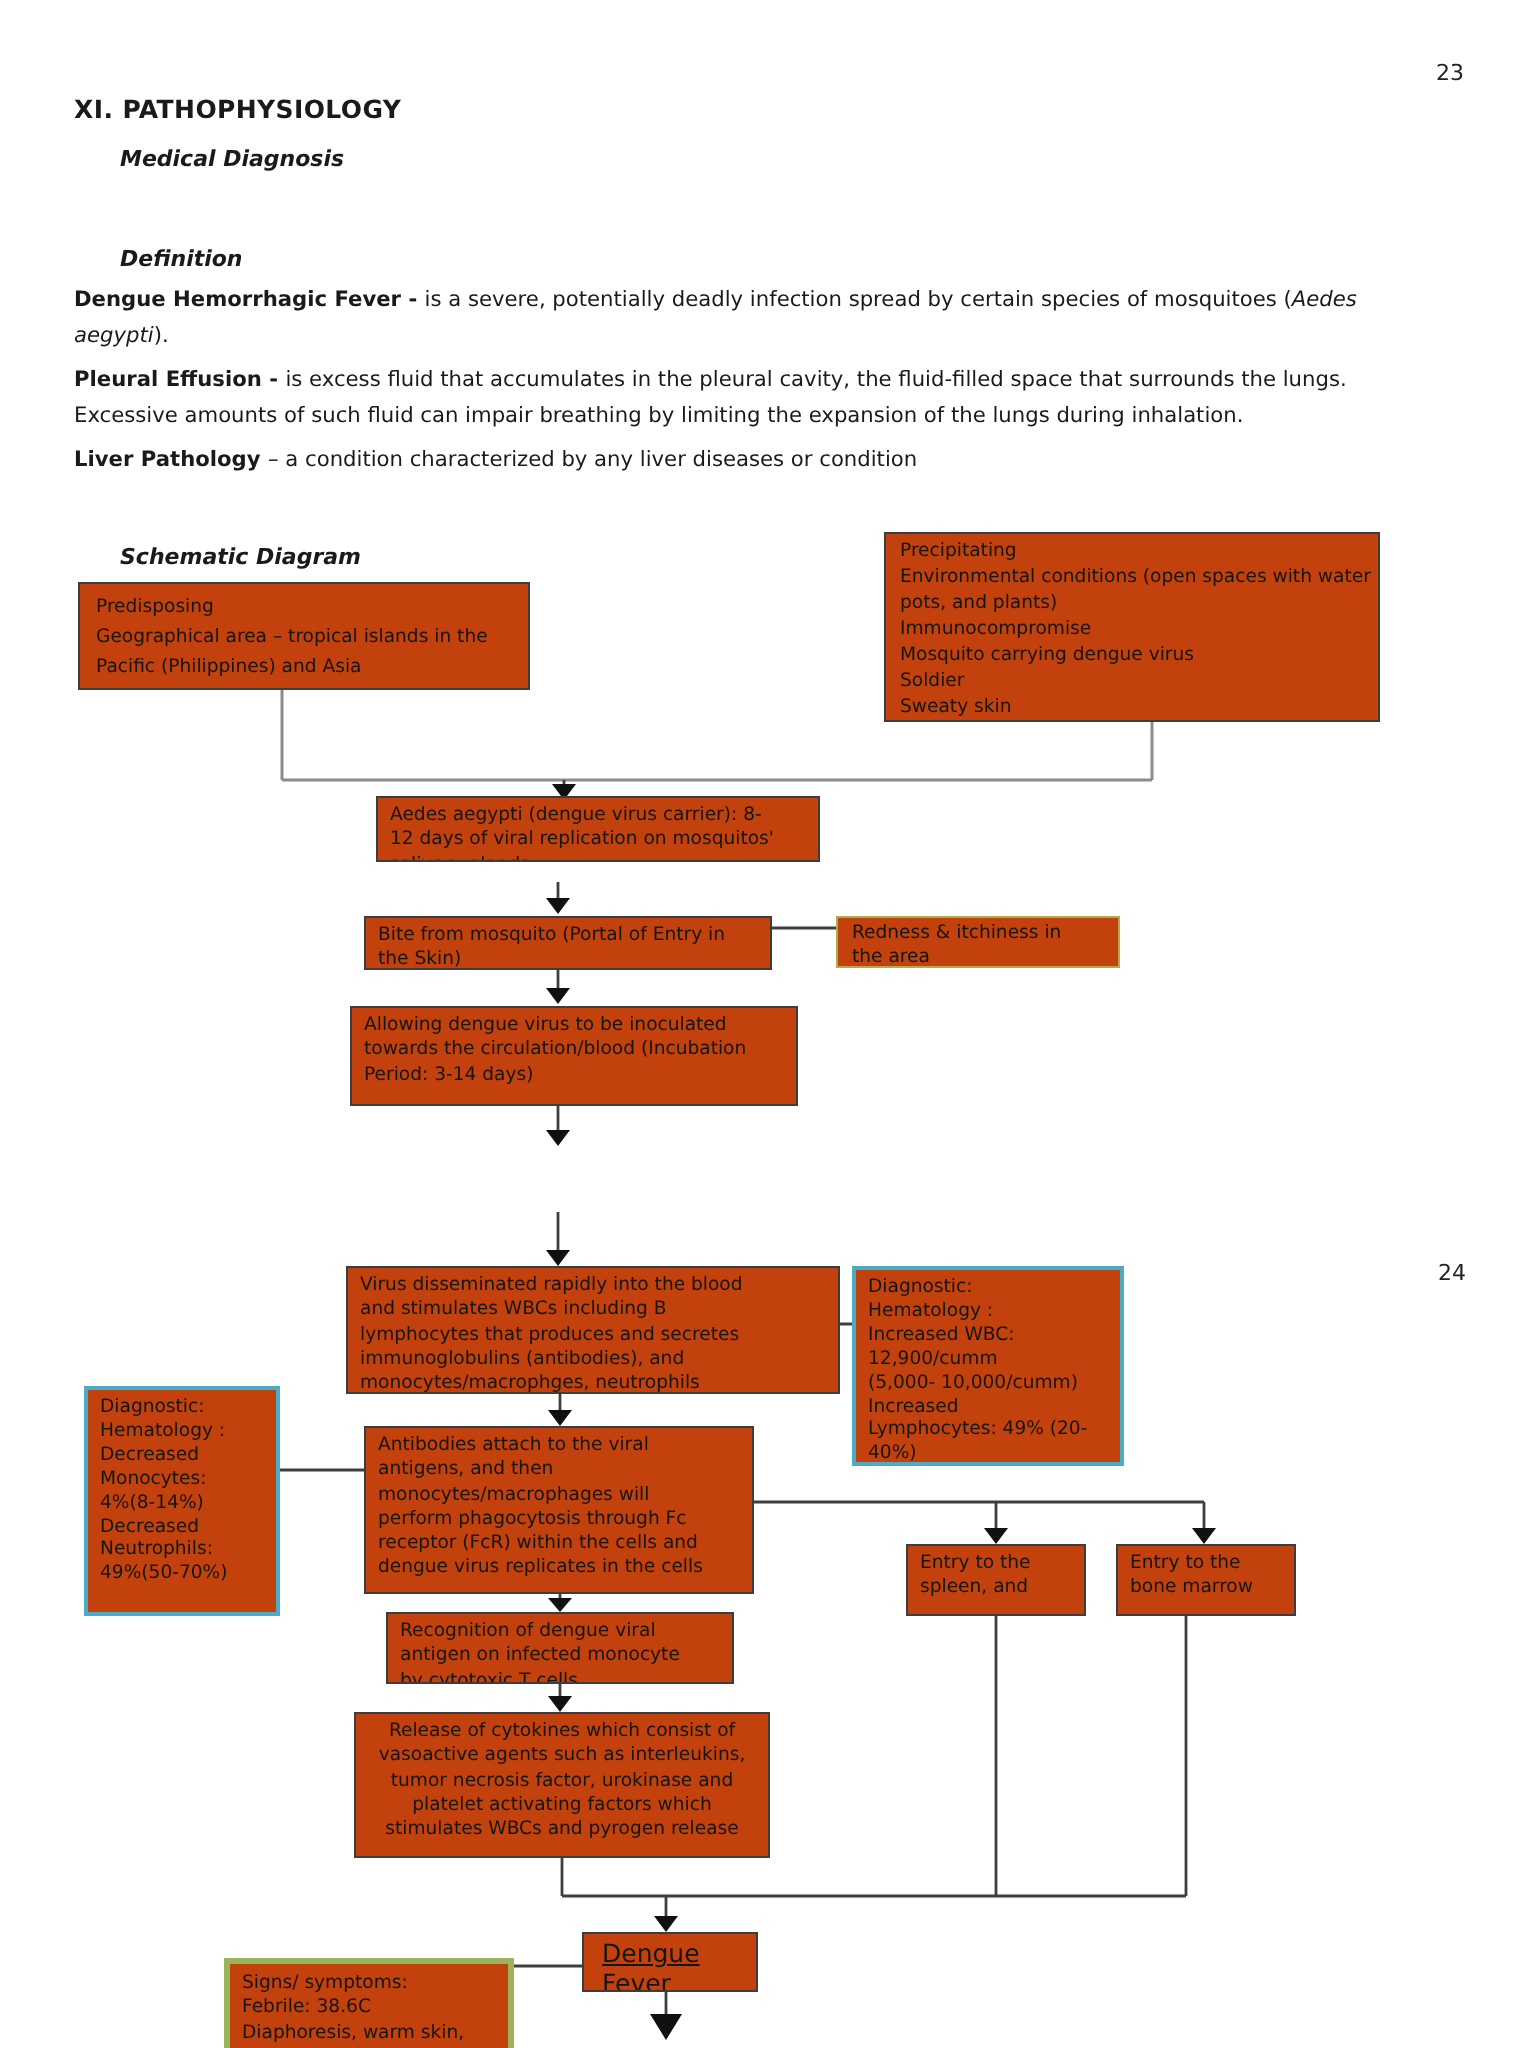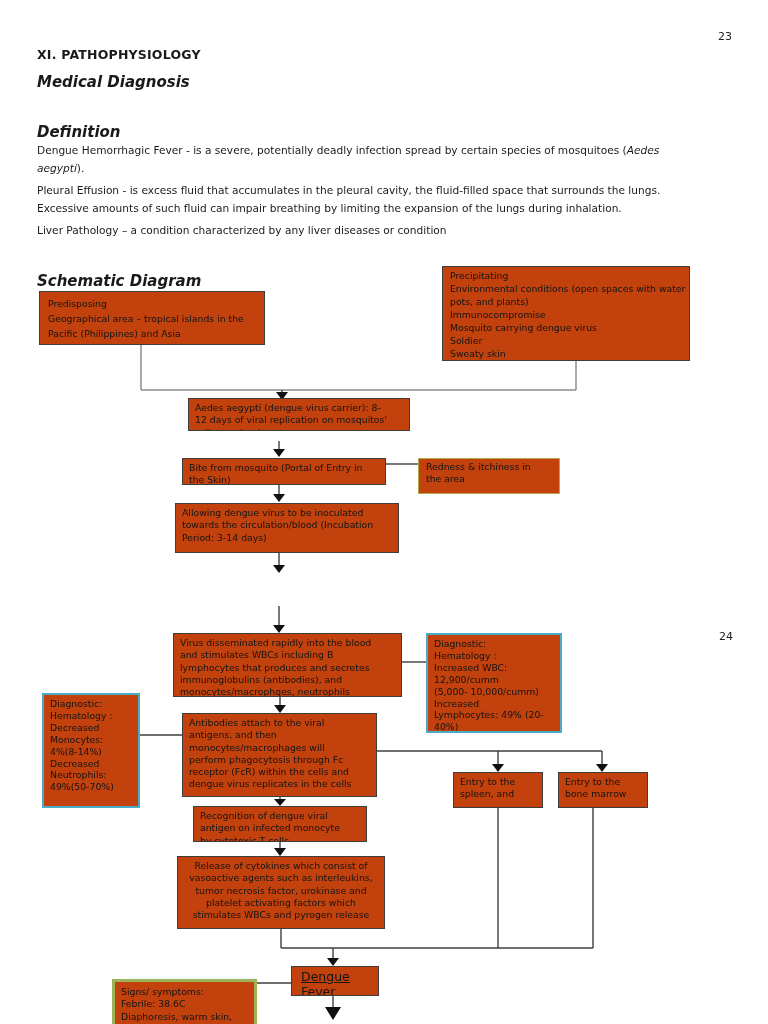--- a/index.html
+++ b/index.html
@@ -1,23 +1,23 @@
 <!DOCTYPE html>
 <html><head>
 <meta charset="utf-8">
 <style>
   html,body{margin:0;padding:0;background:#ffffff;}
   #page{position:relative;width:768px;height:1024px;background:#ffffff;overflow:hidden;
         font-family:"DejaVu Sans","Liberation Sans",sans-serif;color:#1a1a1a;}
   .abs{position:absolute;}
   .pagenum{font-size:11px;color:#222;}
   .h-title{font-weight:bold;font-size:12.5px;letter-spacing:.2px;}
-  .h-ital{font-weight:bold;font-style:italic;font-size:15px;}
+  .h-ital{font-weight:bold;font-style:italic;font-size:11px;margin-left:23px;}
   .body-p{font-size:10.6px;line-height:18px;width:706px;white-space:pre-line;}
-  .term{font-weight:normal;}
+  .term{font-weight:bold;}
   .it{font-style:italic;}
   .box{position:absolute;border:1.6px solid #3d3d3d;background:#c2410c;padding:3px 6px;
        font-size:9.3px;line-height:12.3px;overflow:hidden;box-sizing:border-box;color:#151515;}
   .box .fl-line{white-space:nowrap;}
   .lh15{line-height:15px;padding:4px 8px;}
   .lh13{line-height:13px;padding:2px 7px;}
   .blue{border:2.5px solid #4bacc6;line-height:11.9px;padding:3px 6px;}
   .green{border:3px solid #9bb45a;padding:4px 6px;}
   .olive{border:1.6px solid #b3aa4e;padding:2px 7px;}
   .bigfont{font-size:12.5px;line-height:14.5px;padding:3px 9px;}
@@ -109,30 +109,30 @@
     </div>
   <div class="box" style="left:188px;top:398px;width:222px;height:33px;">
       <div class="fl-line">Aedes aegypti (dengue virus carrier): 8-</div>
       <div class="fl-line">12 days of viral replication on mosquitos'</div>
       <div class="fl-line">salivary glands</div>
     </div>
   <div class="box" style="left:182px;top:458px;width:204px;height:27px;">
       <div class="fl-line">Bite from mosquito (Portal of Entry in</div>
       <div class="fl-line">the Skin)</div>
     </div>
-  <div class="box olive" style="left:418px;top:458px;width:142px;height:36px;">
+  <div class="box olive" style="left:418px;top:458px;width:142px;height:26px;">
       <div class="fl-line">Redness &amp; itchiness in</div>
       <div class="fl-line">the area</div>
     </div>
   <div class="box" style="left:175px;top:503px;width:224px;height:50px;">
       <div class="fl-line">Allowing dengue virus to be inoculated</div>
       <div class="fl-line">towards the circulation/blood (Incubation</div>
       <div class="fl-line">Period: 3-14 days)</div>
     </div>
-  <div class="box" style="left:173px;top:633px;width:229px;height:64px;">
+  <div class="box" style="left:173px;top:633px;width:247px;height:64px;">
       <div class="fl-line">Virus disseminated rapidly into the blood</div>
       <div class="fl-line">and stimulates WBCs including B</div>
       <div class="fl-line">lymphocytes that produces and secretes</div>
       <div class="fl-line">immunoglobulins (antibodies), and</div>
       <div class="fl-line">monocytes/macrophges, neutrophils</div>
     </div>
   <div class="box blue" style="left:426px;top:633px;width:136px;height:100px;">
       <div class="fl-line">Diagnostic:</div>
       <div class="fl-line">Hematology :</div>
       <div class="fl-line">Increased WBC:</div>

